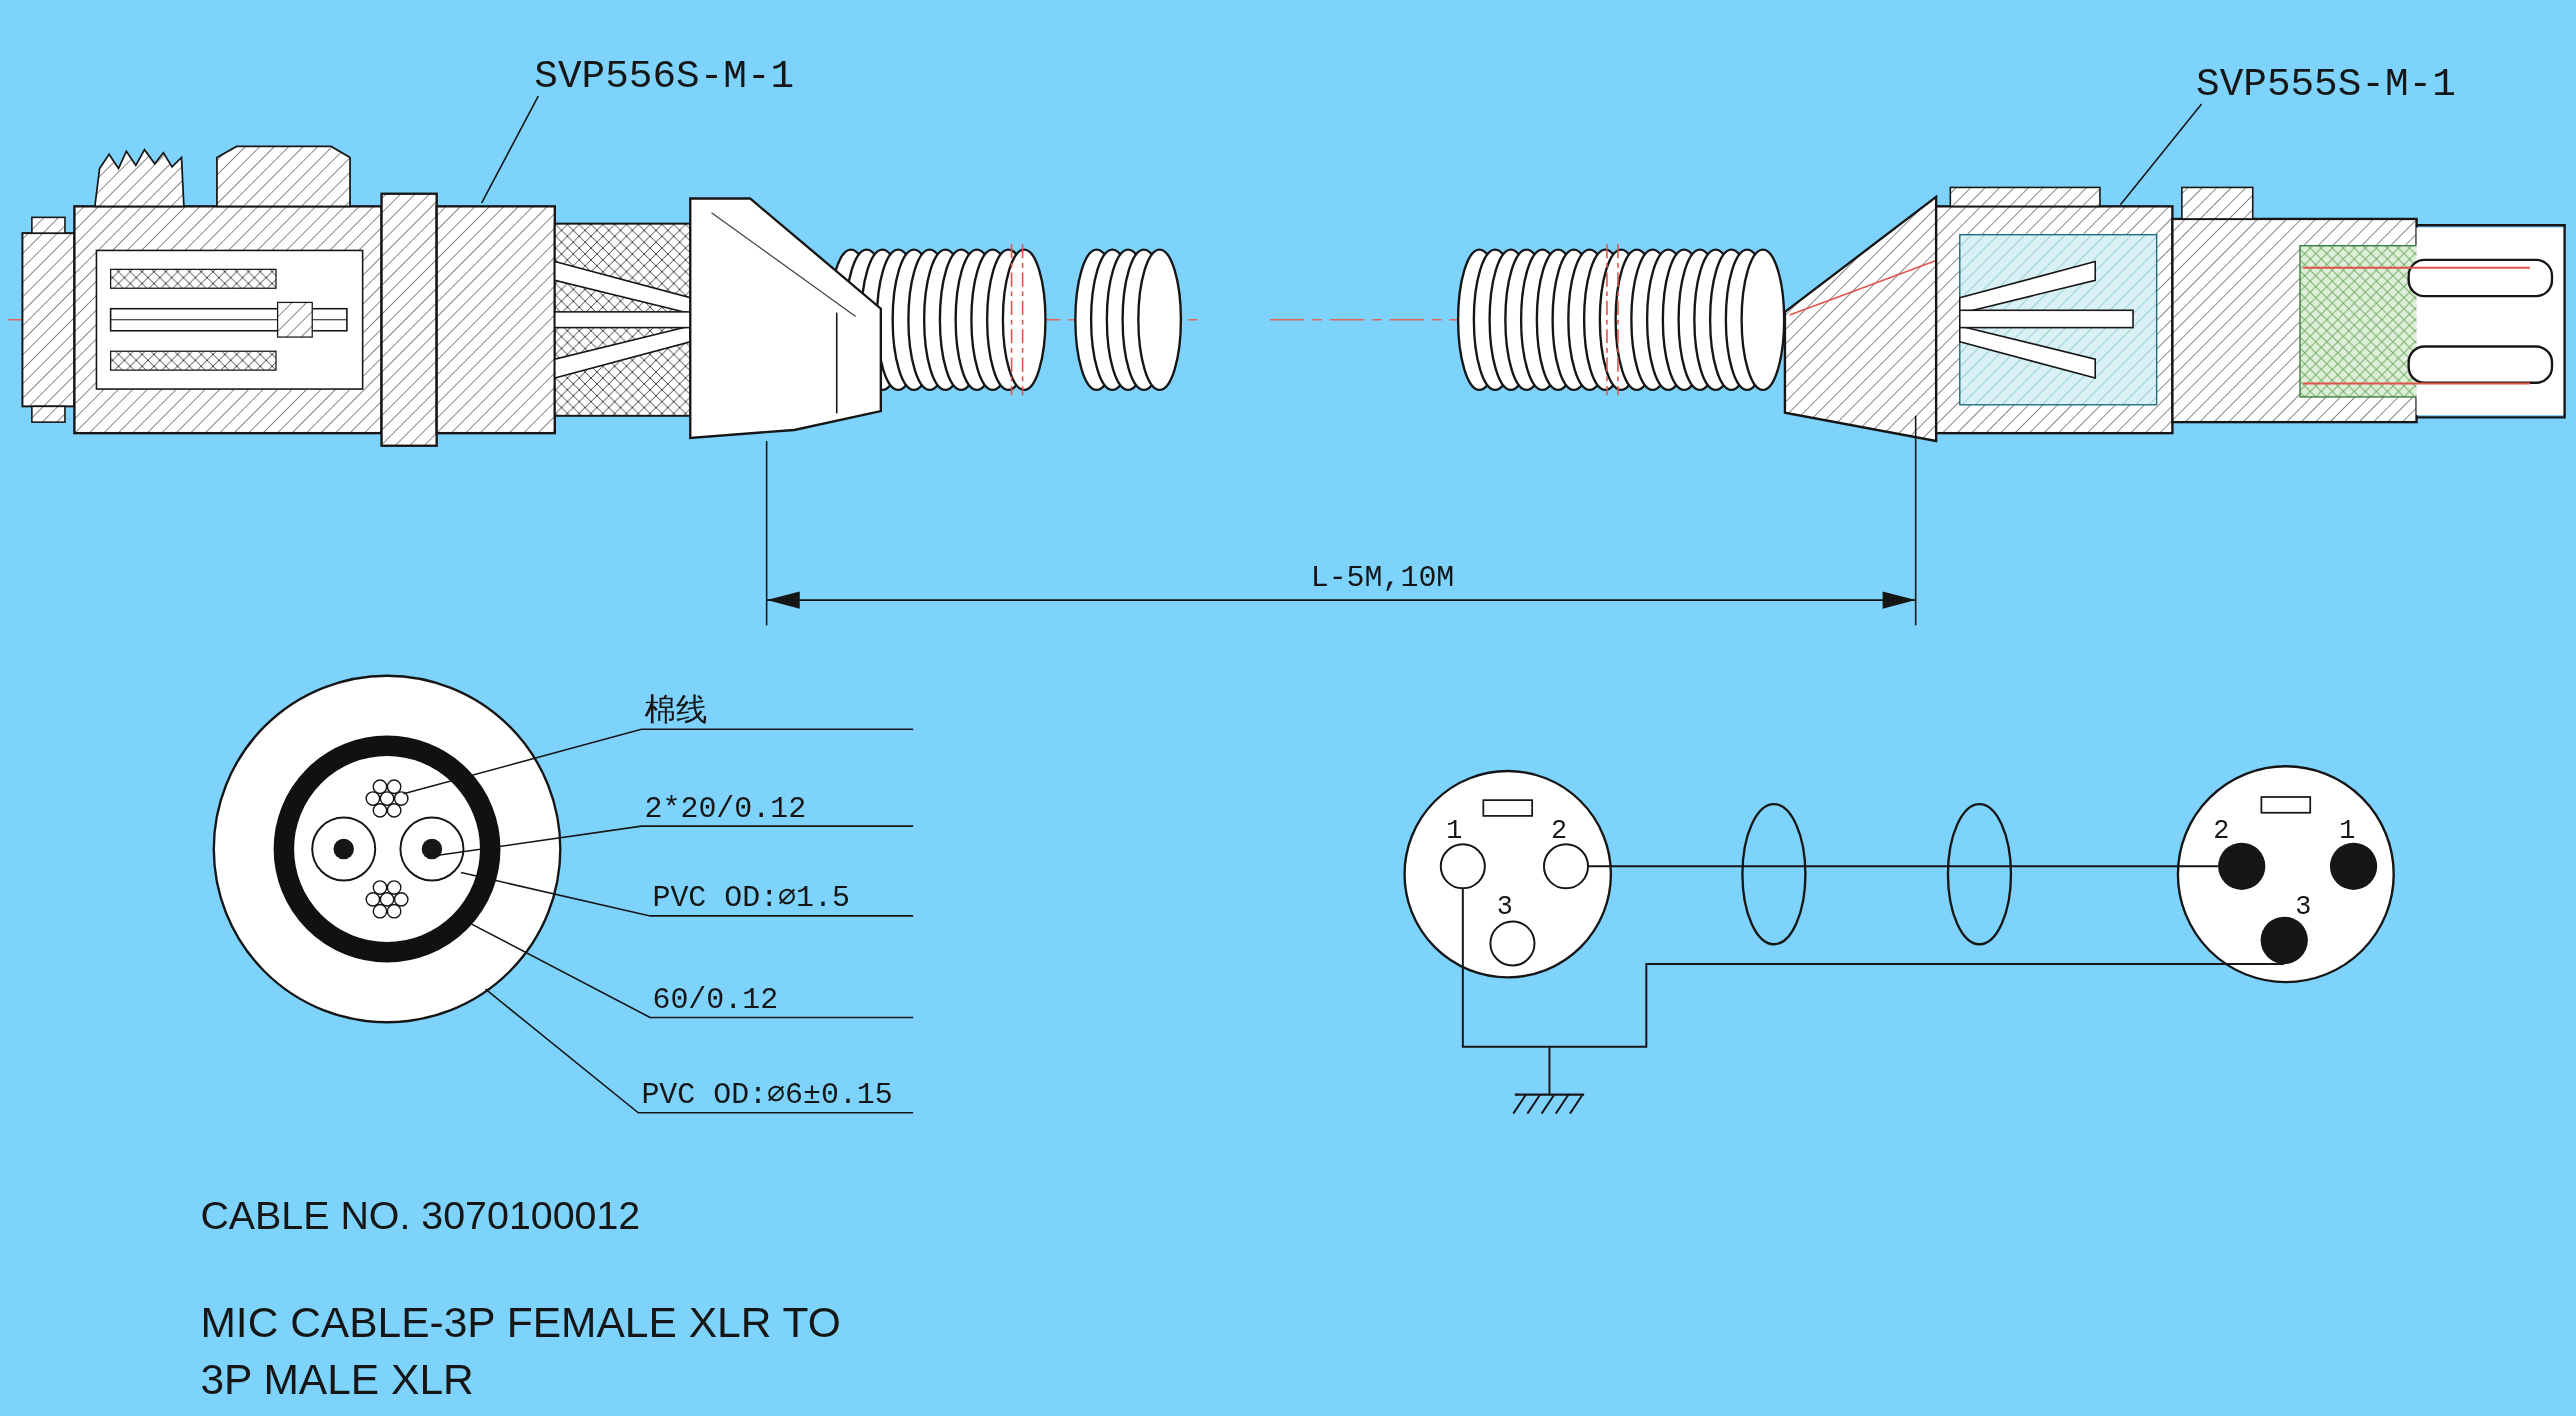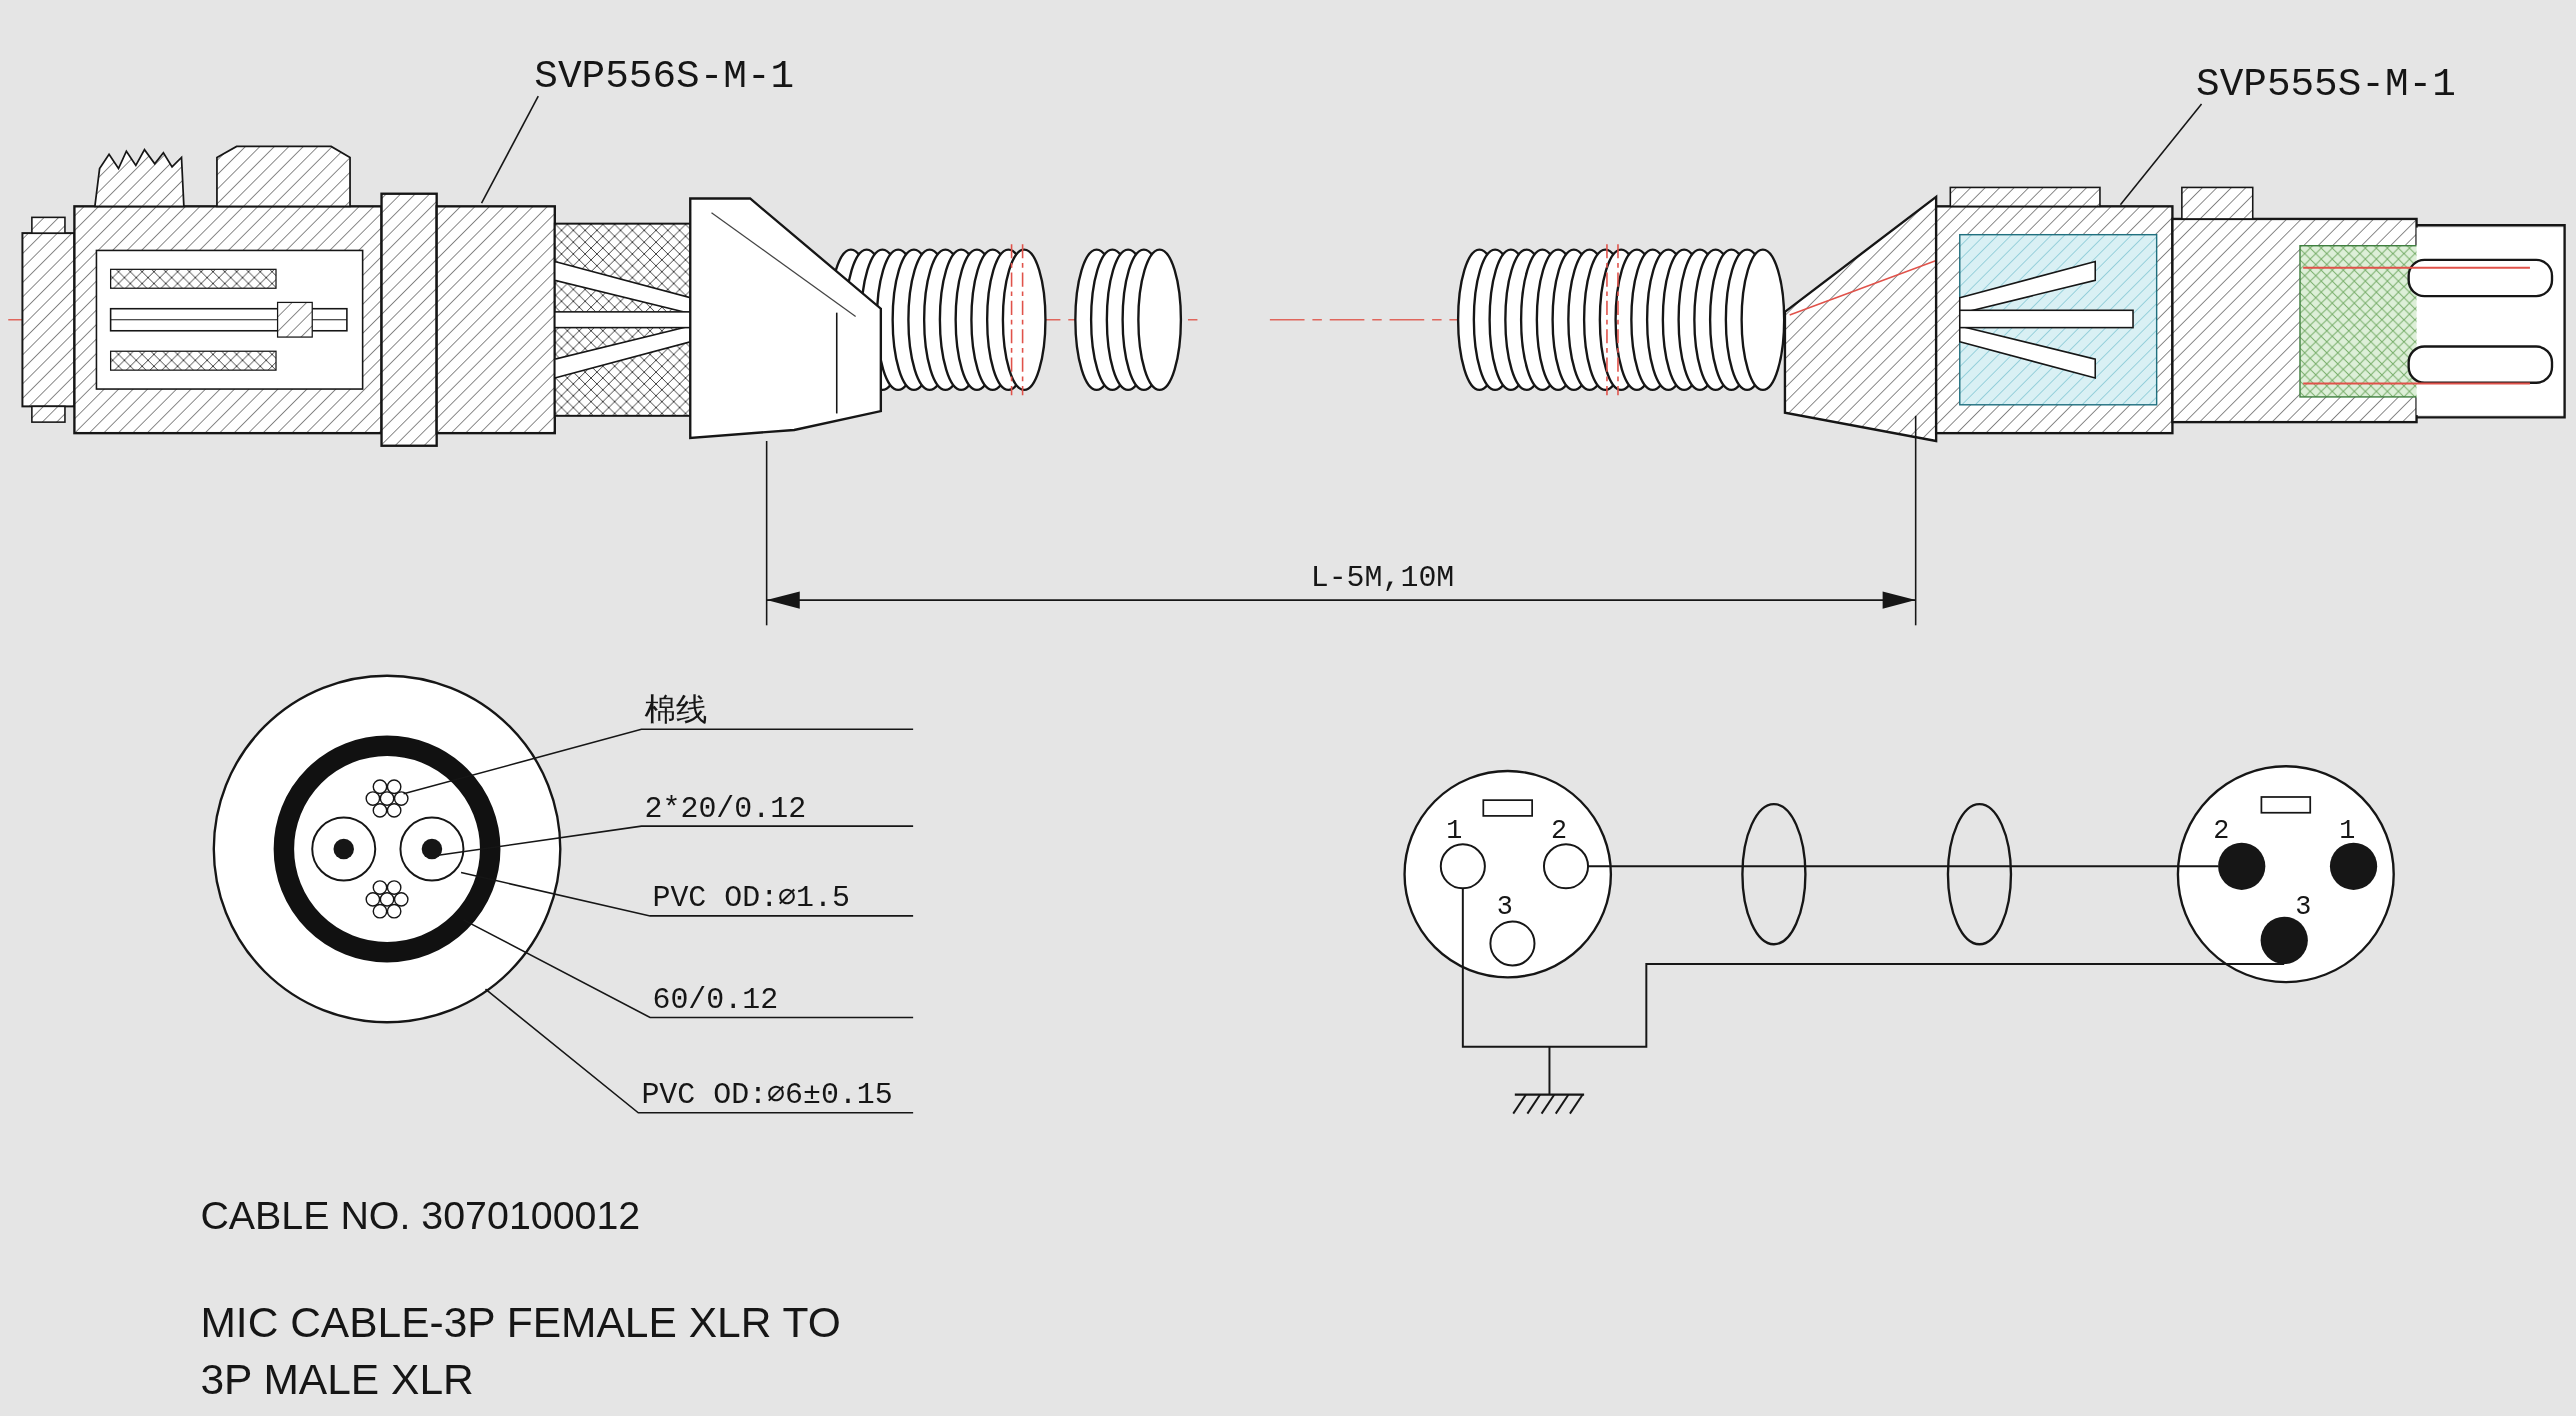--- a/index.html
+++ b/index.html
@@ -1,16 +1,16 @@
 <!DOCTYPE html>
 <html style="font-size:12.6px"><head>
 <meta charset="utf-8">
 <style>
   html,body{margin:0;padding:0;background:#ffffff;}
-  .canvas{position:relative;width:2576px;height:1416px;background:#e5e5e5;overflow:hidden;}
+  .canvas{position:relative;width:2576px;height:1416px;background:#7dd3fc;overflow:hidden;}
   text{fill:#161616;}
   .cad{font-family:"Liberation Mono","DejaVu Sans Mono",monospace;}
   .title{font-family:"Liberation Sans","DejaVu Sans",sans-serif;}
 </style>
 </head>
 <body>
 
 <div class="canvas">
 <svg width="2576" height="1416" viewBox="0 0 3270 1798">
   <defs>

